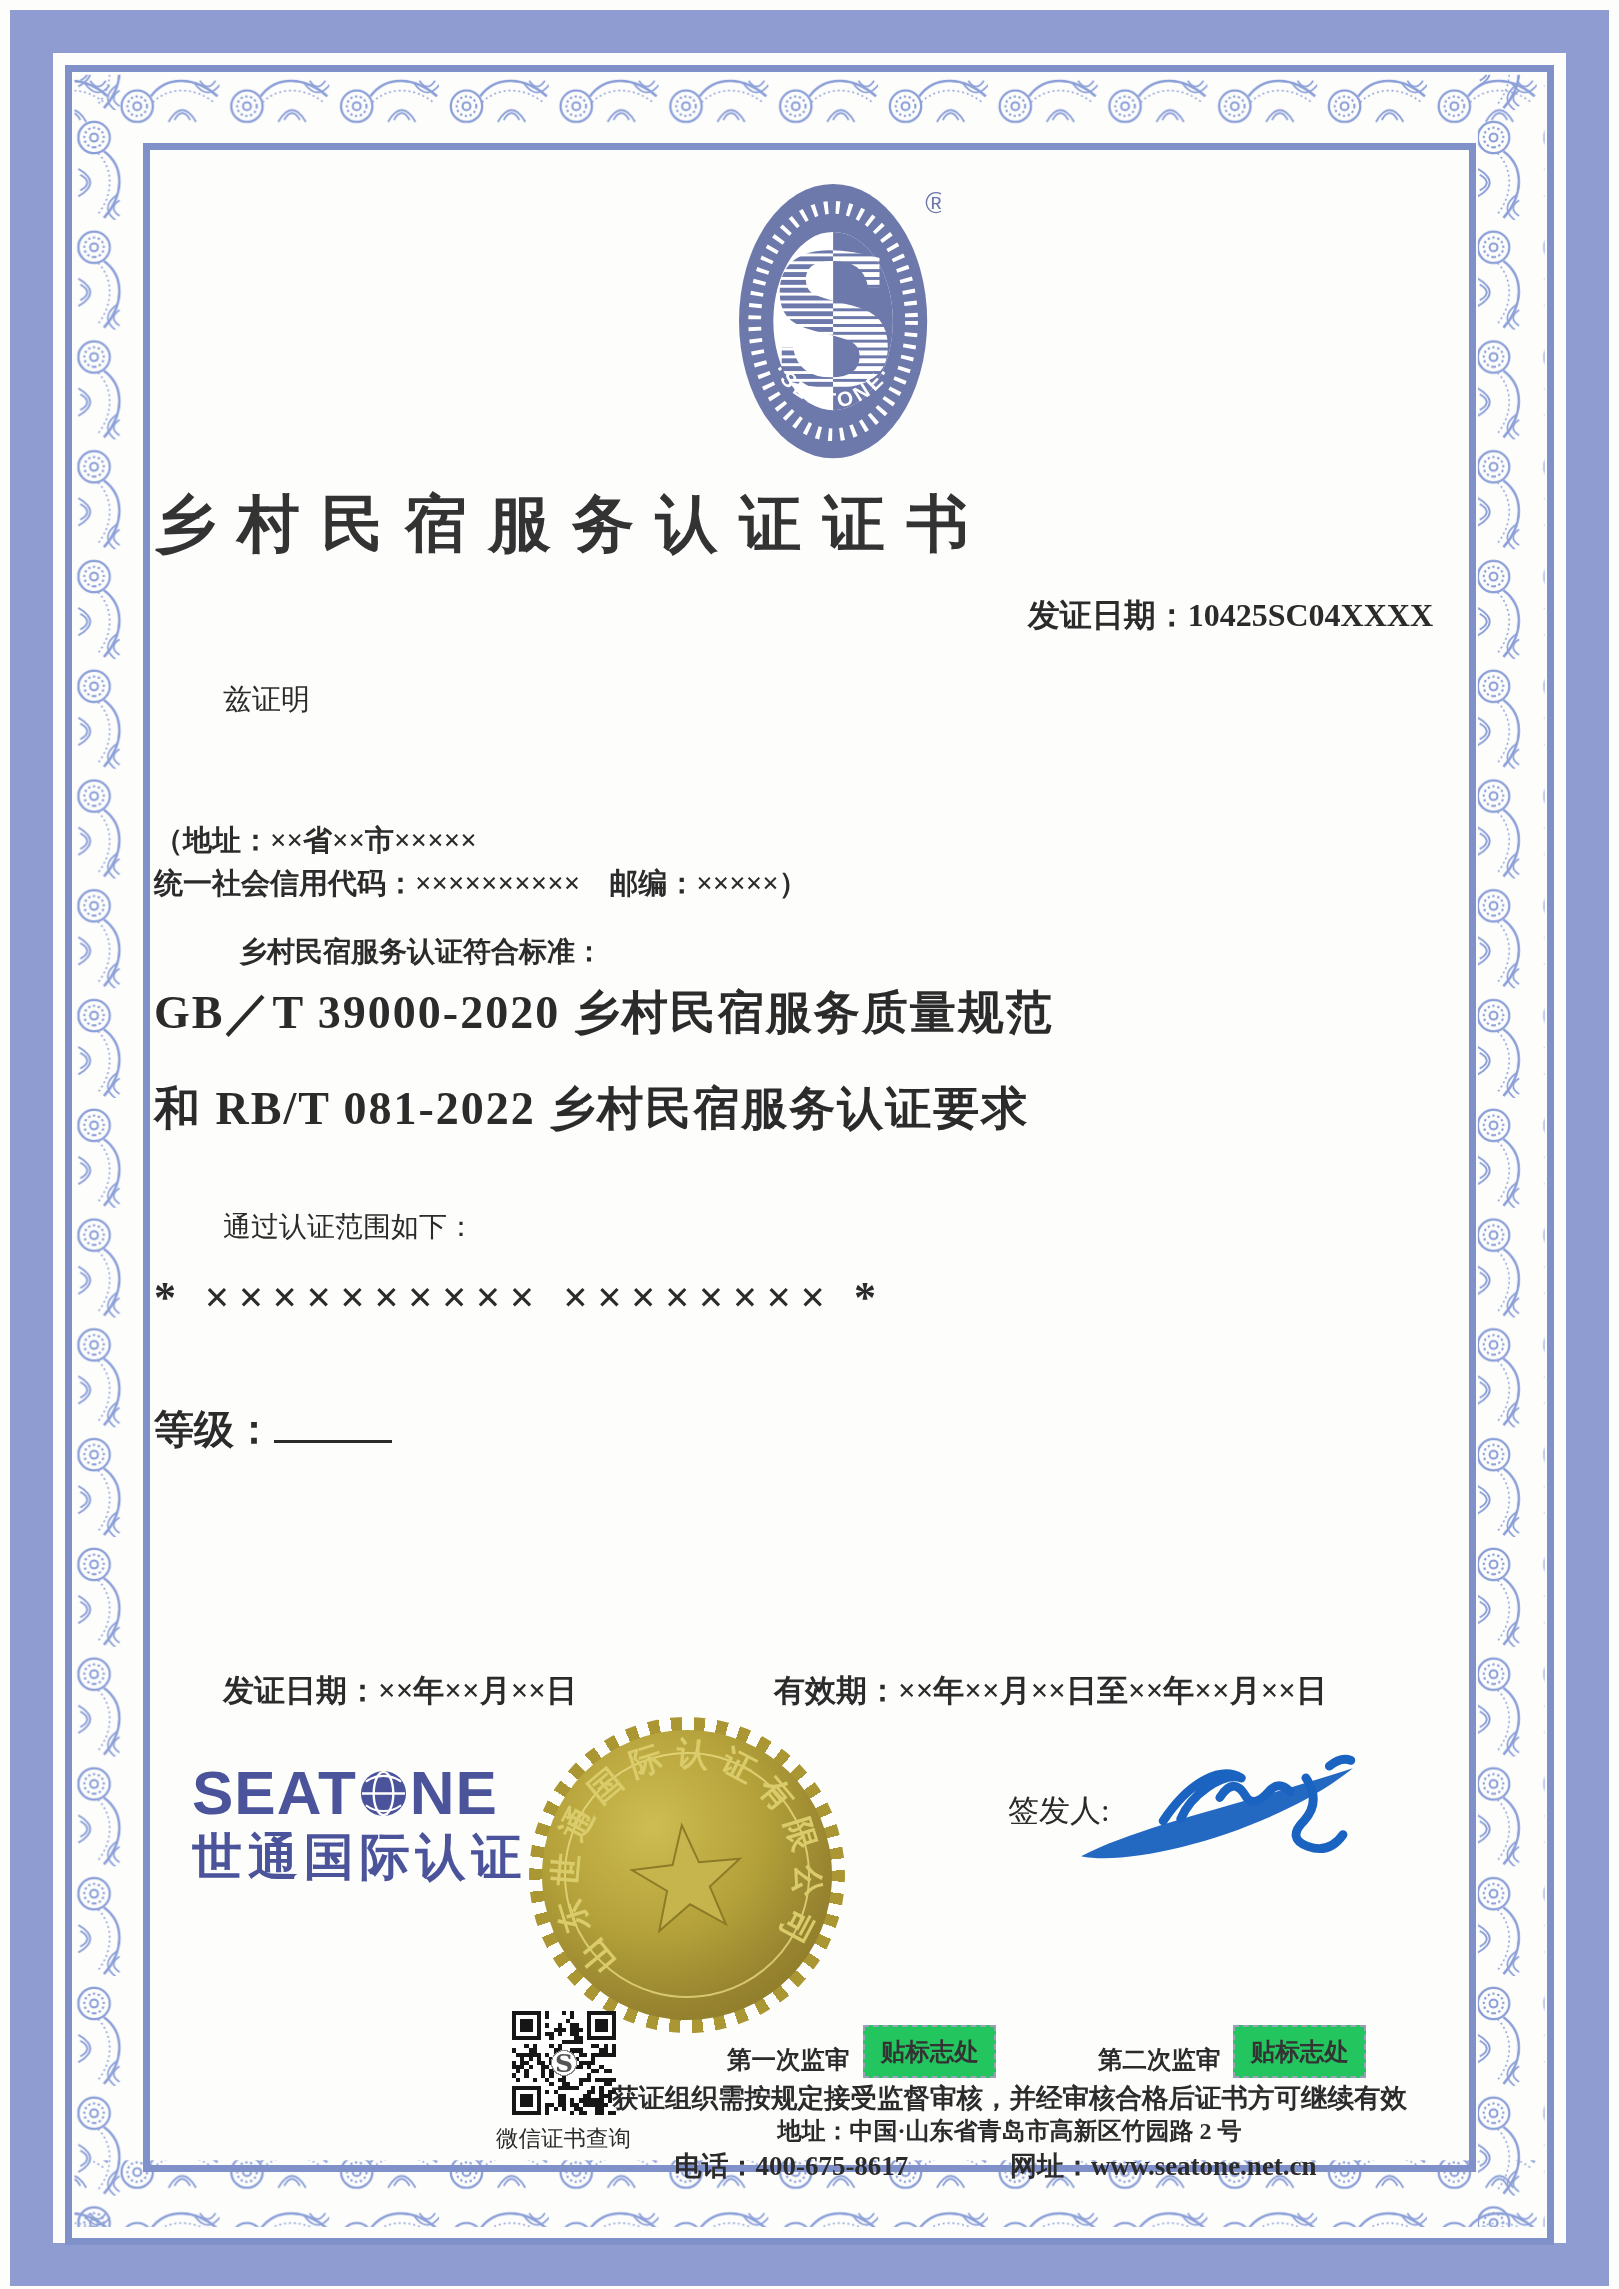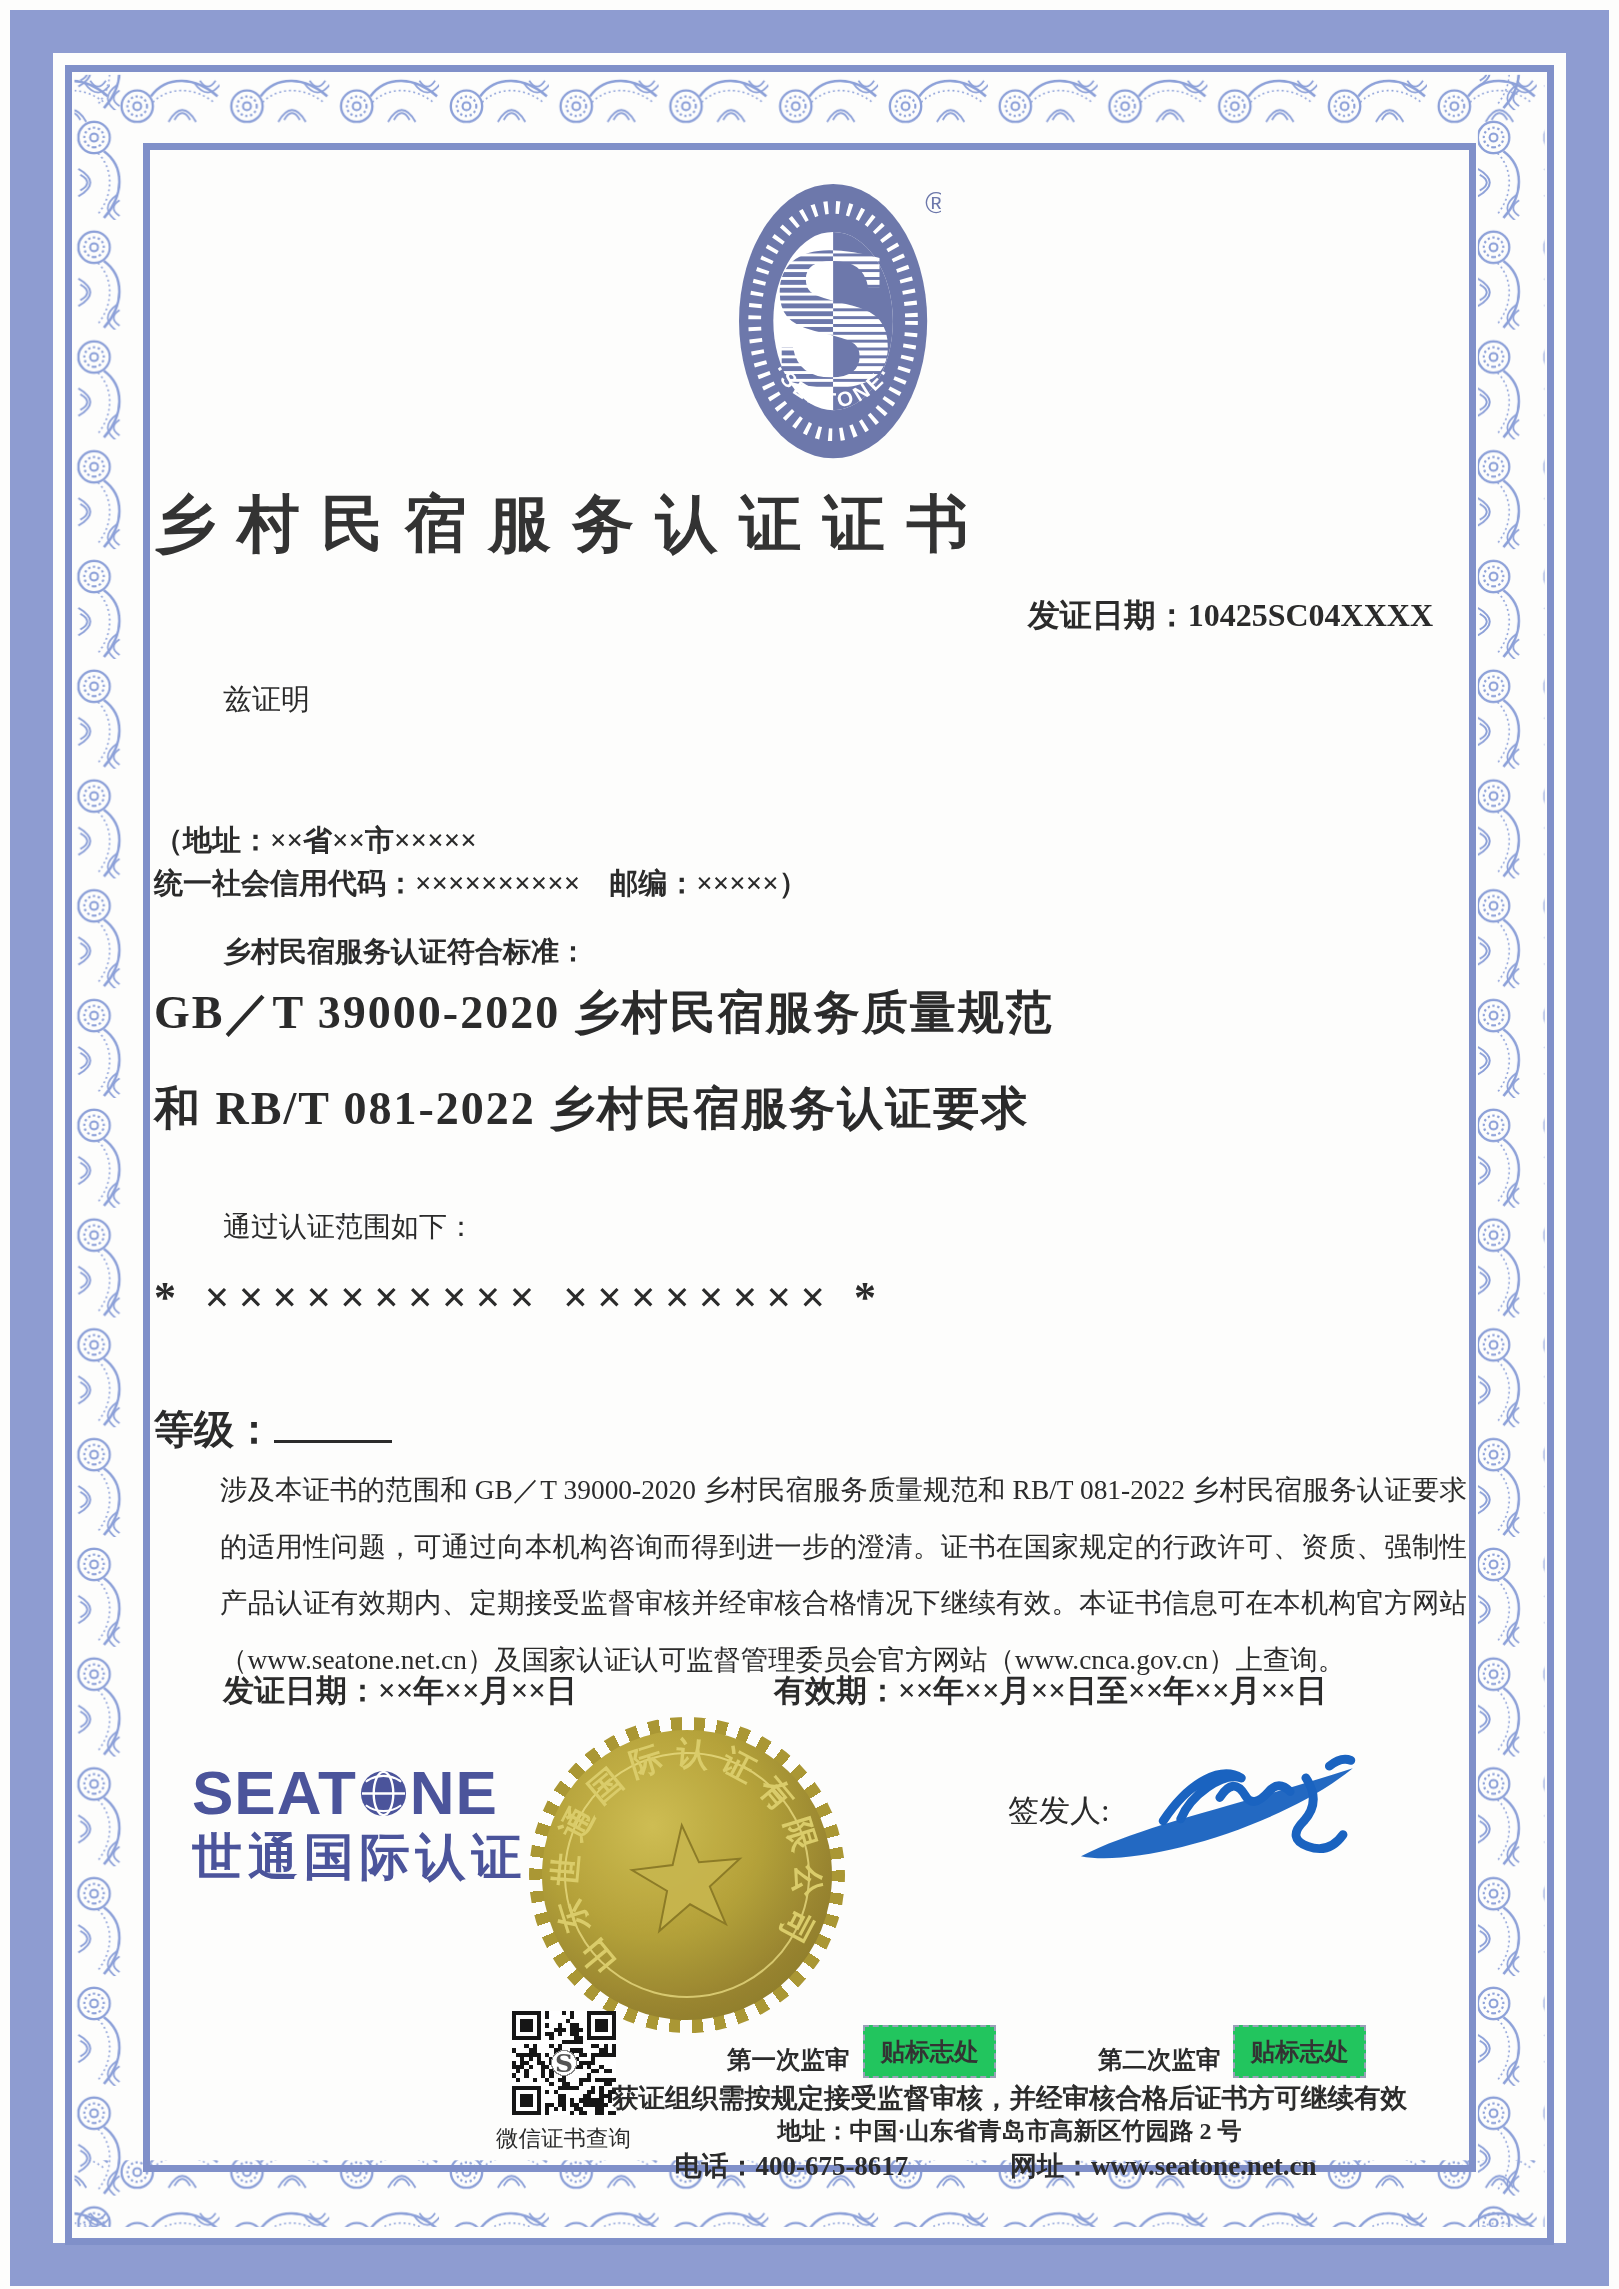--- a/index.html
+++ b/index.html
@@ -98,32 +98,31 @@
   <div class="abs nowrap" style="right:186px;top:594px;font-size:32px;font-weight:600;">
     <span>发证日期：</span><span>10425SC04XXXX</span>
   </div>
 
   <div class="abs nowrap" style="left:223px;top:680px;font-size:29px;">兹证明</div>
 
 
   <div class="abs center nowrap" style="top:821px;font-size:29px;font-weight:bold;">（地址：××省××市×××××</div>
   <div class="abs center nowrap" style="top:864px;font-size:29px;font-weight:bold;">统一社会信用代码：××××××××××　邮编：×××××）</div>
 
-  <div class="abs nowrap" style="left:223px;top:933px;font-size:28px;font-weight:600;">乡村民宿服务认证符合标准：</div>
+  <div class="abs nowrap" style="left:239px;top:933px;font-size:28px;font-weight:600;">乡村民宿服务认证符合标准：</div>
   <div class="abs center nowrap" style="top:982px;font-size:46px;font-weight:bold;letter-spacing:2px;">GB／T 39000-2020 乡村民宿服务质量规范</div>
   <div class="abs center nowrap" style="top:1078px;font-size:46px;font-weight:bold;letter-spacing:2px;">和 RB/T 081-2022 乡村民宿服务认证要求</div>
 
   <div class="abs nowrap" style="left:223px;top:1208px;font-size:28px;">通过认证范围如下：</div>
   <div class="abs center nowrap" style="top:1272px;font-size:44px;font-weight:600;letter-spacing:8.8px;">* ×××××××××× ×××××××× *</div>
 
   <div class="abs center nowrap" style="top:1402px;font-size:40px;font-weight:bold;">
     <span>等级：</span><span class="grade-blank"></span>
   </div>
 
-  <div class="abs legal" style="left:220px;top:1462px;width:1247px;">涉及本证书的范围和 GB／T 39000-2020 乡村民宿服务质量规范和 RB/T 081-2022 乡村民宿服务认证要求的适用性问题，可通过向本机构咨询而得到进一步的澄清。证书在国家规定的行政许可、资质、强制性产品认证有效期内、定期接受监督审核并经审核合格情况下继续有效。本证书信息可在本机构官方网站（www.seatone.net.cn）及国家认证认可监督管理委员会官方网站（www.cnca.gov.cn）上查询。</div>
 
   <div class="abs nowrap" style="left:223px;top:1670px;font-size:31px;font-weight:600;">
     <span>发证日期：</span><span>××年××月××日</span>
   </div>
   <div class="abs nowrap" style="left:774px;top:1670px;font-size:31px;font-weight:600;">
     <span>有效期：</span><span>××年××月××日至××年××月××日</span>
   </div>
 
   <div class="abs" style="left:192px;top:1762px;">
     <div class="wordmark nowrap">

